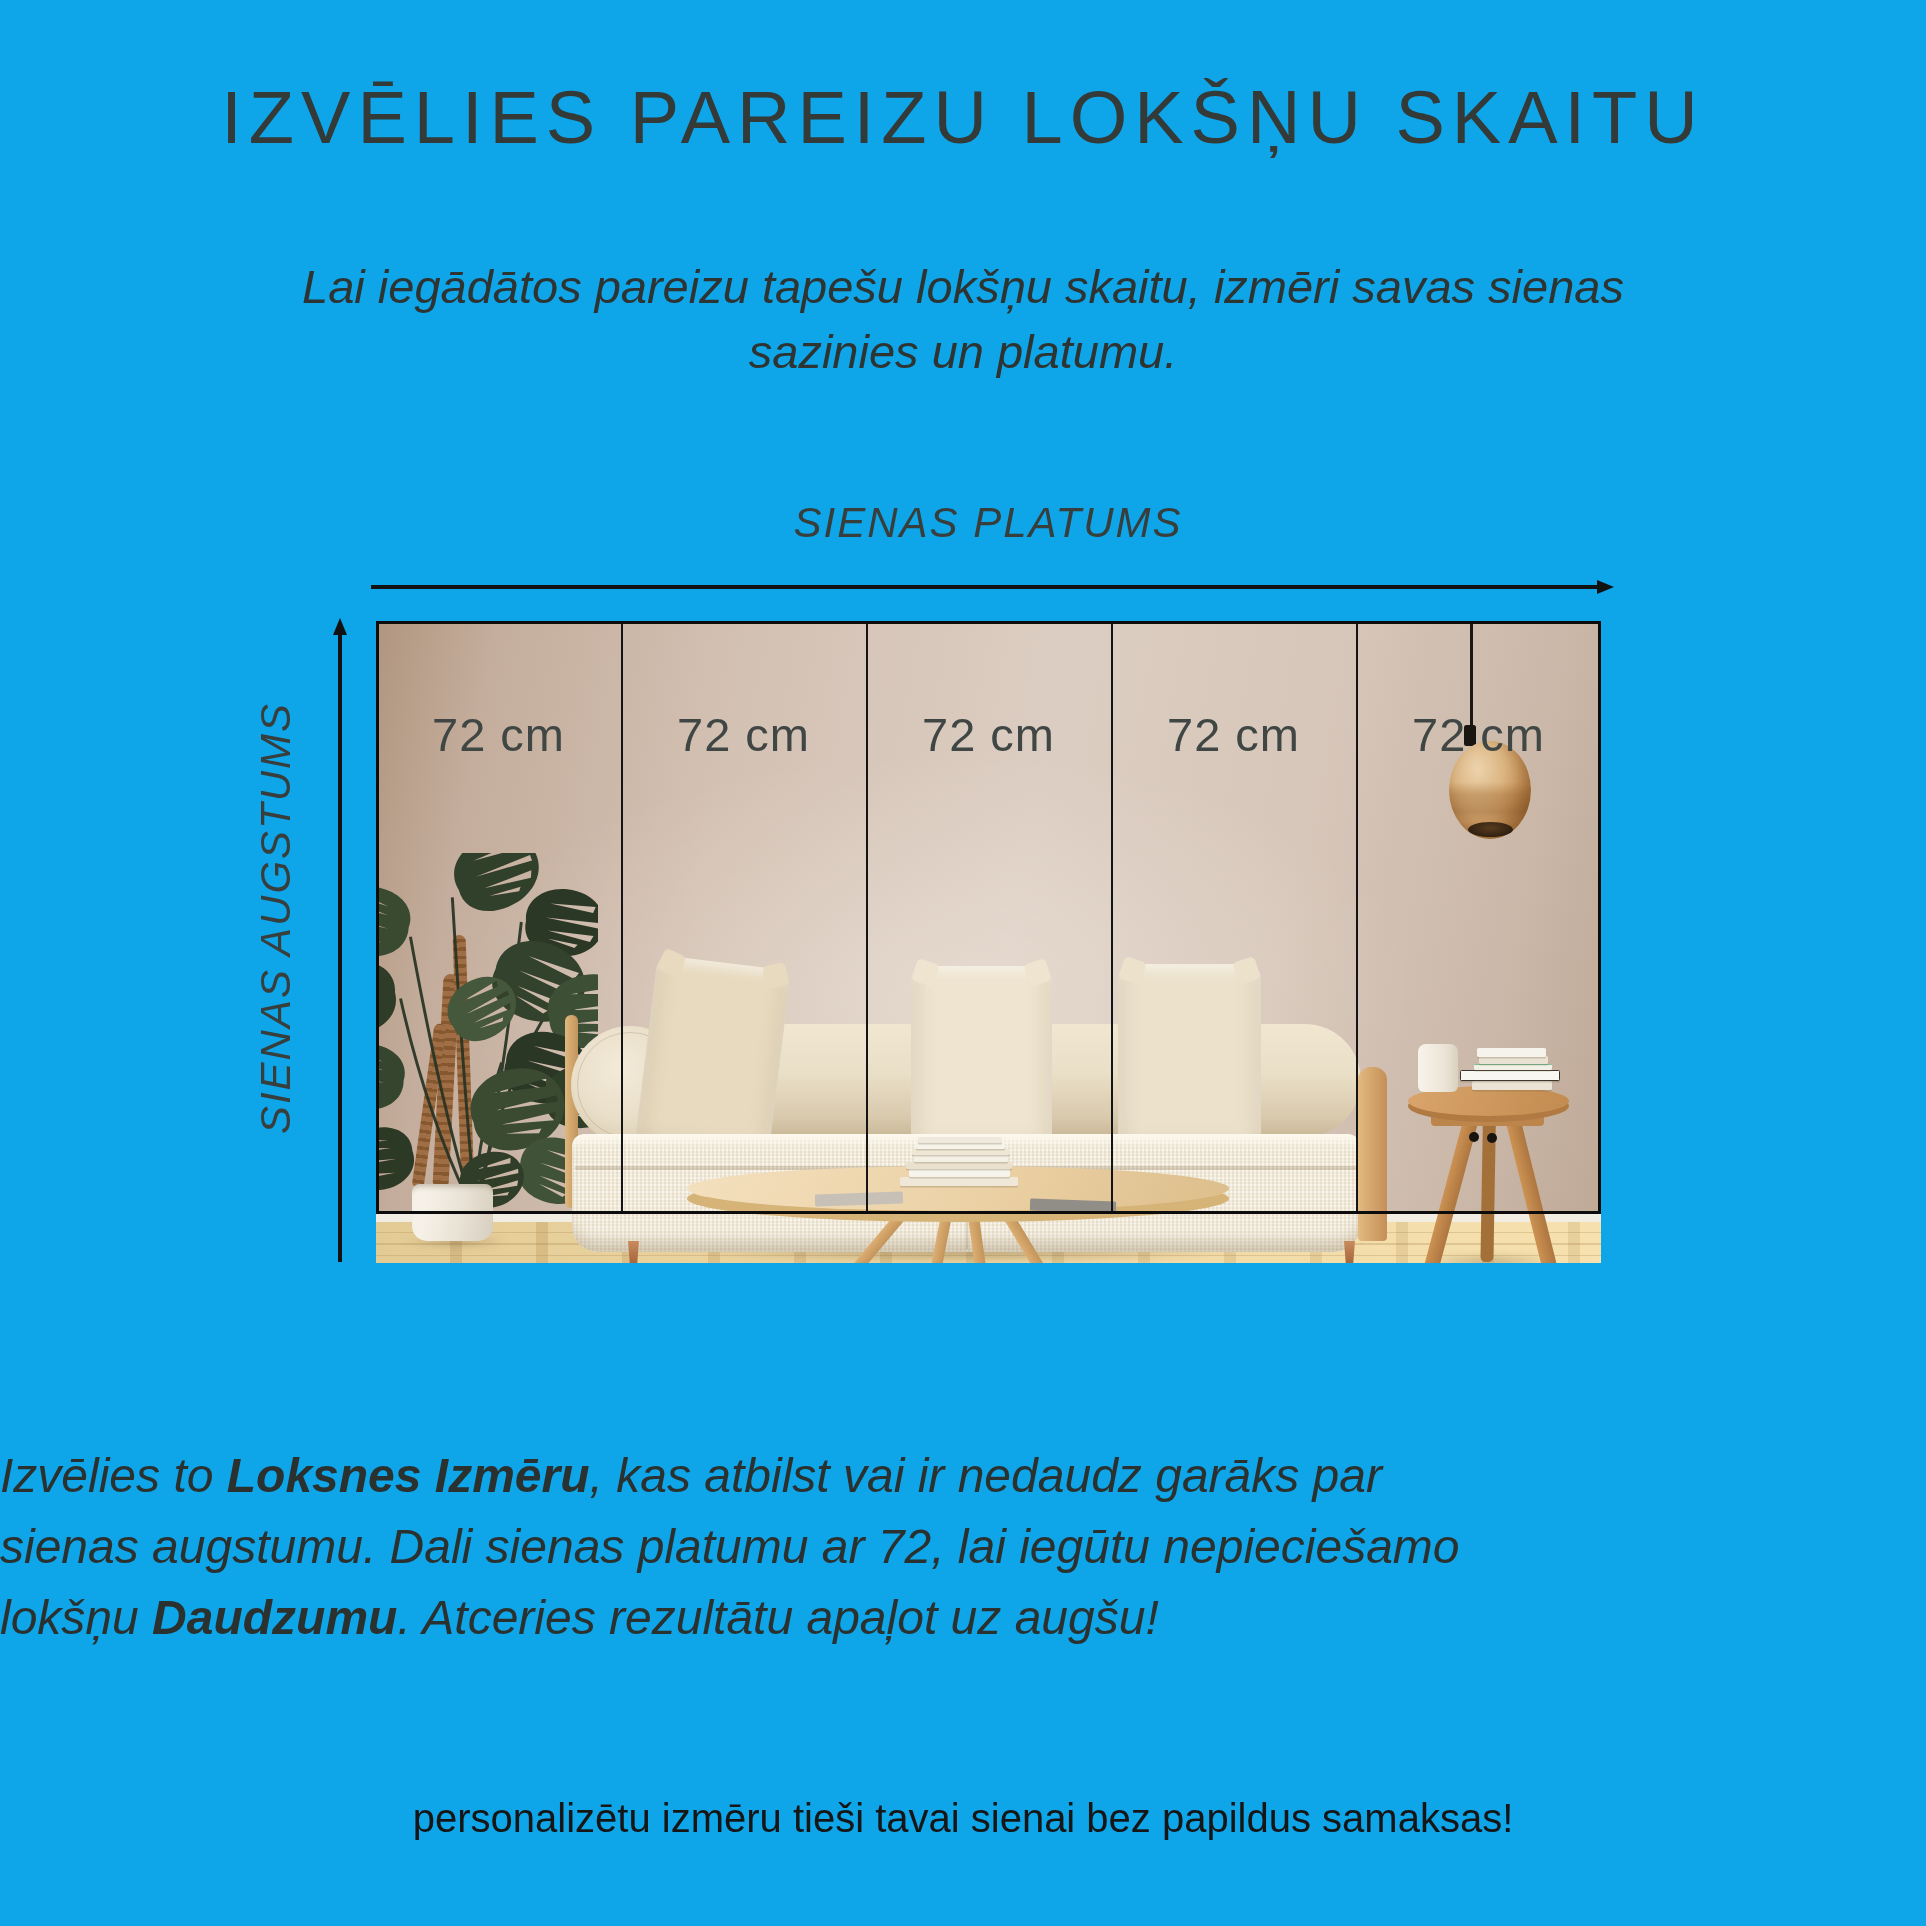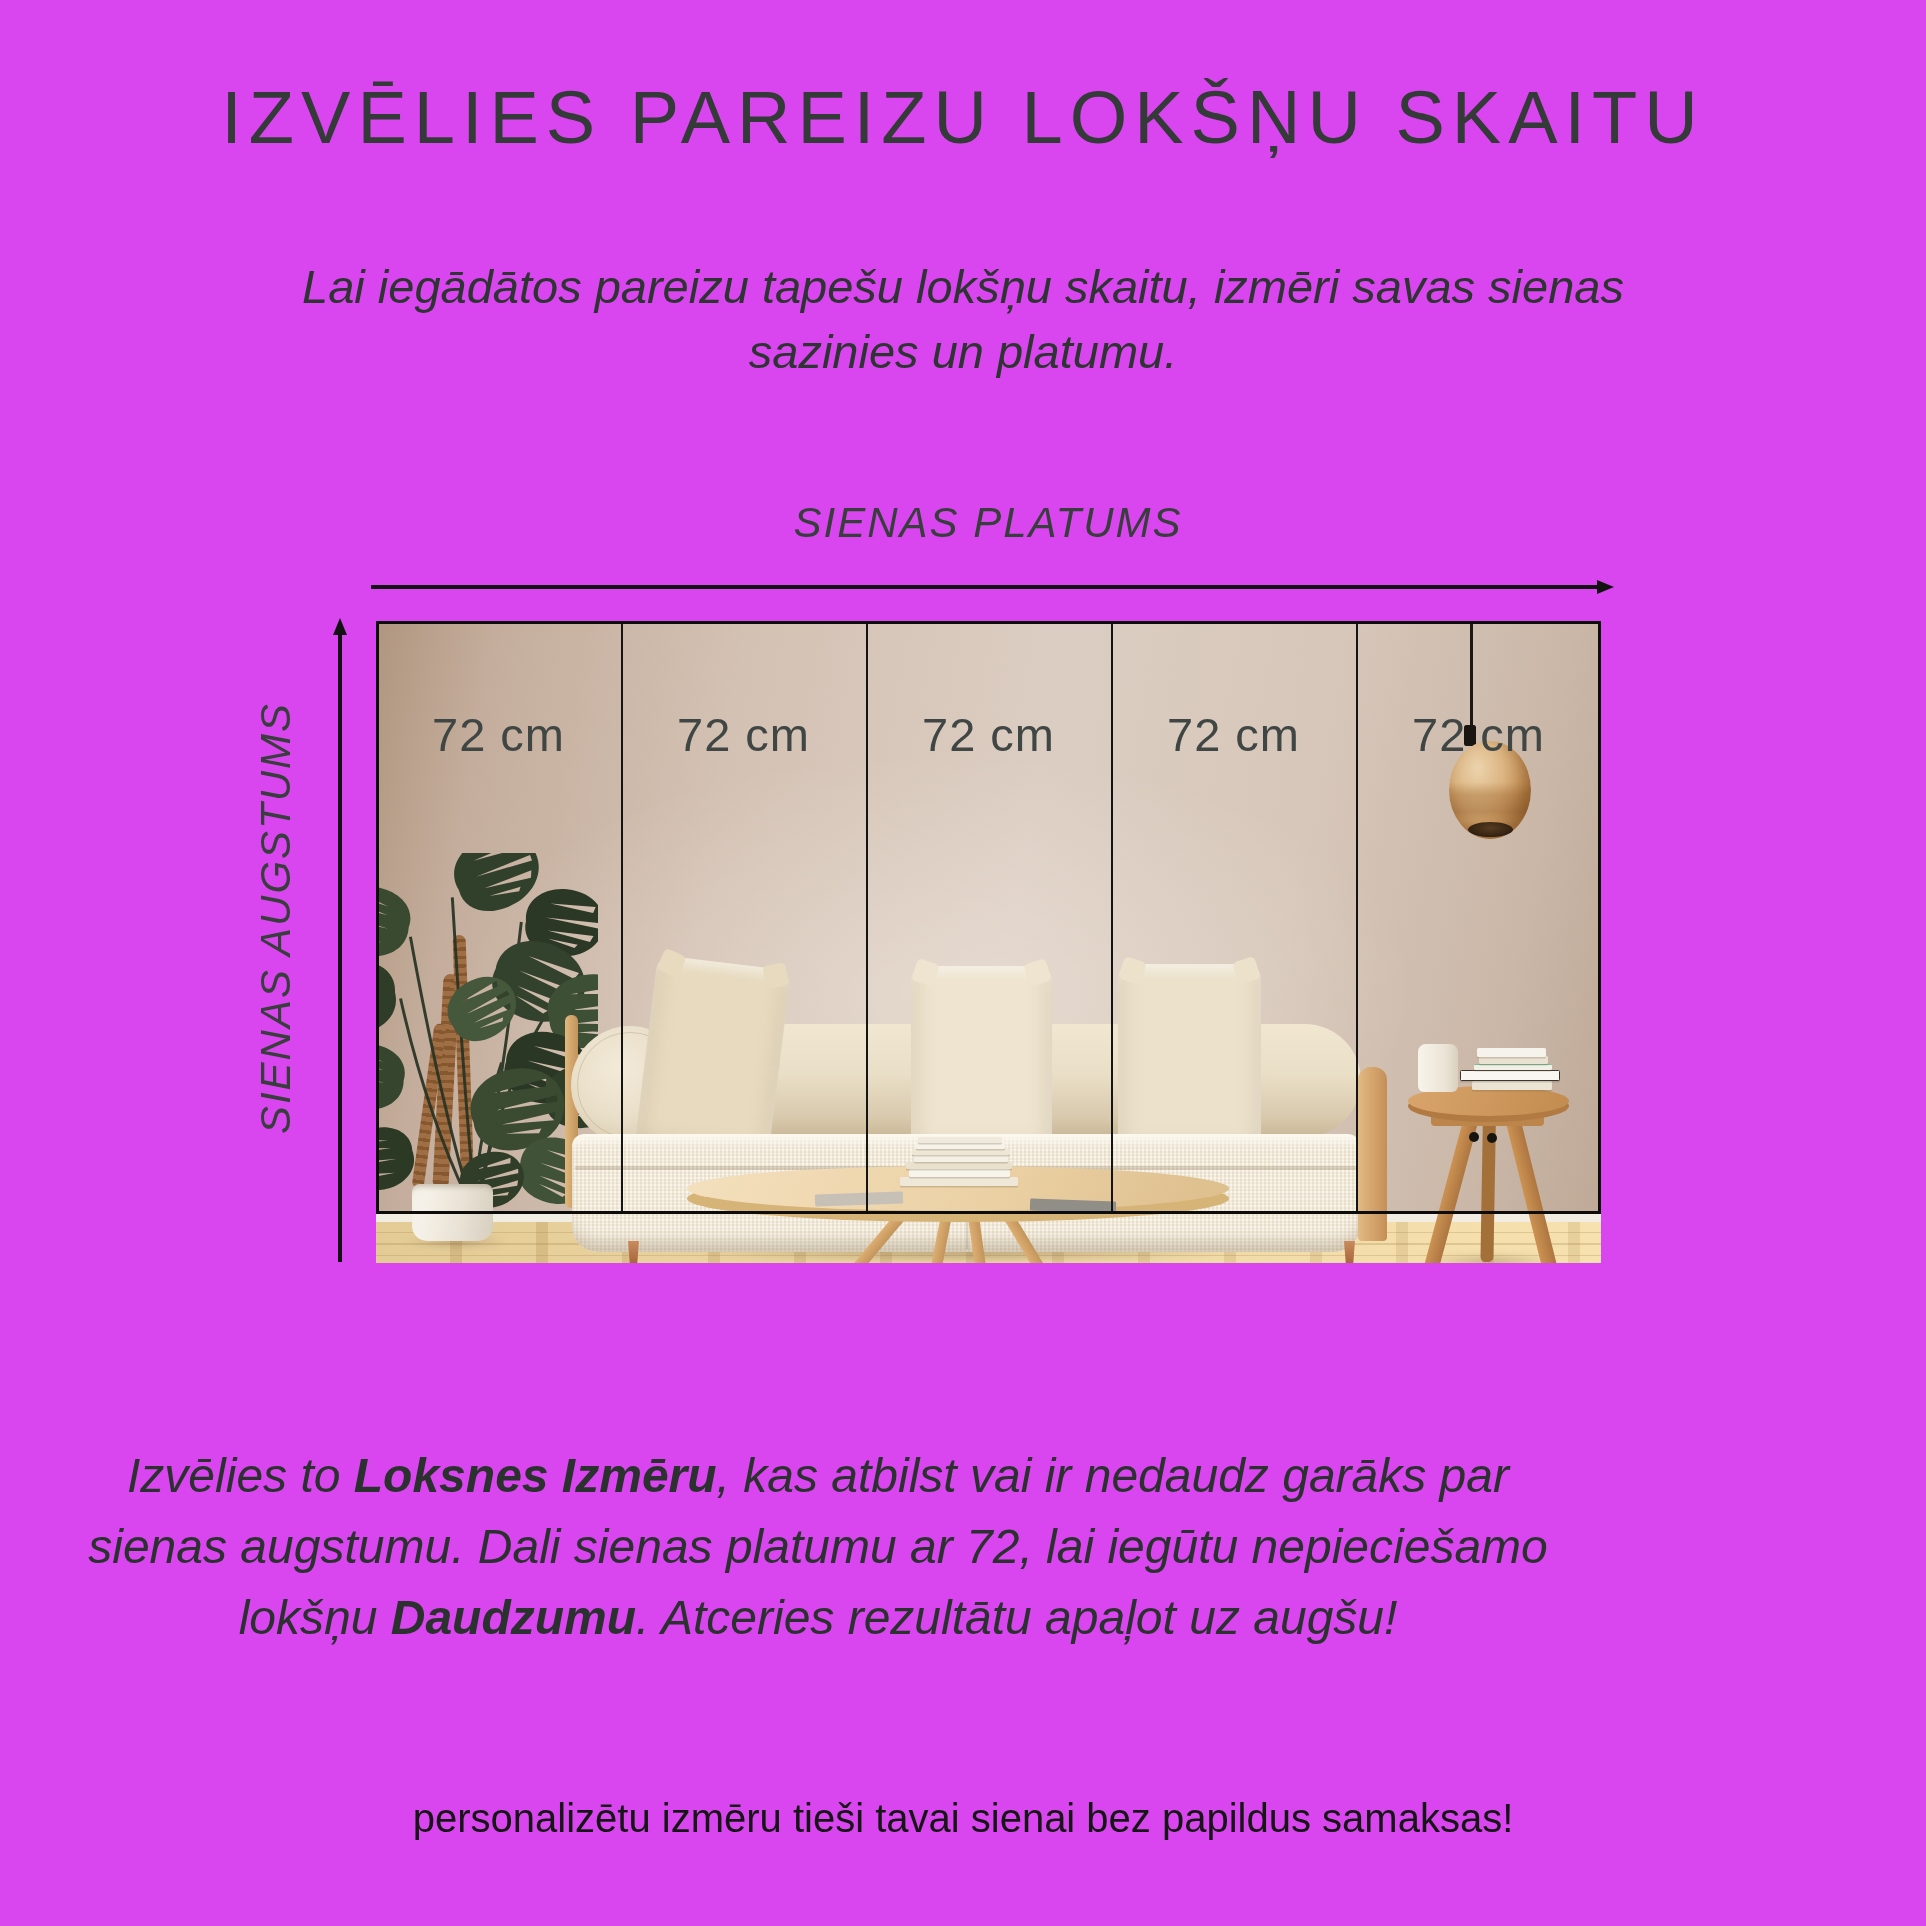--- a/index.html
+++ b/index.html
@@ -1,27 +1,27 @@
 <!DOCTYPE html>
 <html style="font-size:8px"><head>
 <meta charset="utf-8">
 <style>
   html,body{margin:0;padding:0;background:#ffffff;}
   .page{
-    position:relative; width:1926px; height:1926px; background:#d946ef; overflow:hidden;
+    position:relative; width:1926px; height:1926px; background:#0ea5e9; overflow:hidden;
     font-family:"Liberation Sans", sans-serif; color:#2f3533;
   }
   
   .title{
     position:absolute; left:0; top:75px; width:1926px; text-align:center;
     font-size:74px; font-weight:500; letter-spacing:7px; color:#343a38; white-space:nowrap;
   }
   .subtitle{position:absolute; left:0; top:254px; width:1926px; text-align:center;
     font-style:italic; font-size:47px; line-height:65px; font-weight:500; color:#2e3432;}
-  .instruction{position:absolute; left:0; top:1440px; width:1636px; text-align:center;
+  .instruction{position:absolute; left:0; top:1440px; width:1636px; 
     font-style:italic; font-size:48px; line-height:71px; font-weight:500; color:#2b312f;}
   .instruction b{font-weight:700;}
   .footer{position:absolute; left:0; top:1793px; width:1926px; text-align:center;
     font-size:40px; line-height:51px; font-weight:500; color:#161616;}
   
   .lbl-platums{position:absolute; left:495px; top:499px; width:986px; text-align:center;
     font-style:italic; font-size:42px; letter-spacing:2px; color:#383e3c; font-weight:500;}
   .lbl-augstums{position:absolute; left:276px; top:918px; transform:translate(-50%,-50%) rotate(-90deg);
     font-style:italic; font-size:42px; letter-spacing:2px; color:#383e3c; font-weight:500; white-space:nowrap;}
   .h-arrow-line{position:absolute; left:371px; top:585px; width:1228px; height:4.4px; background:#121212;}

